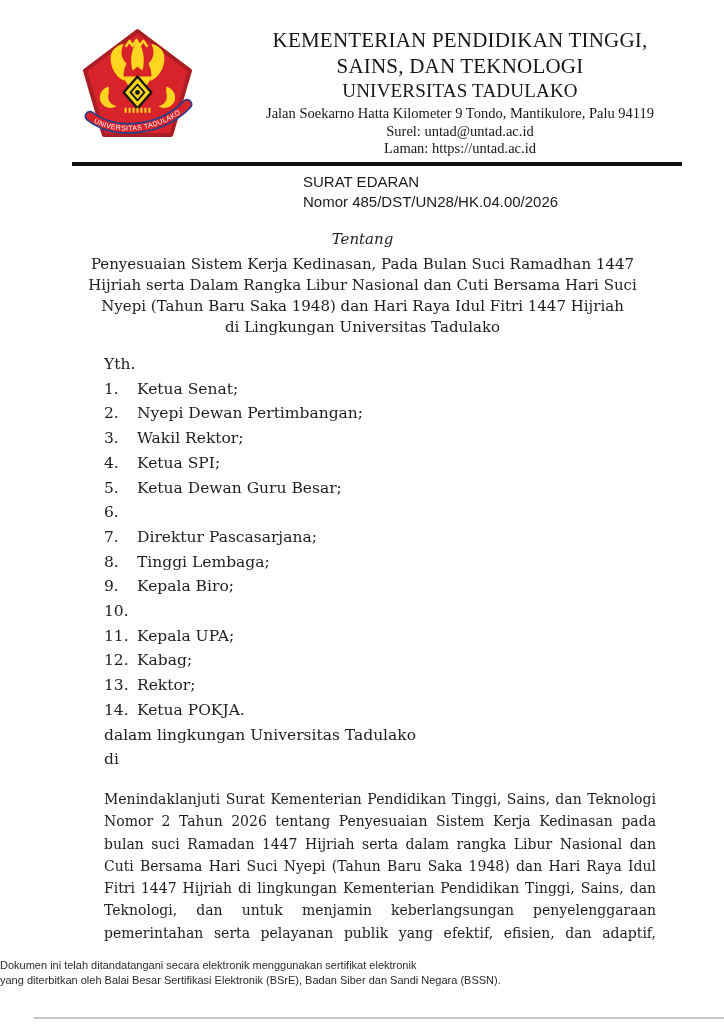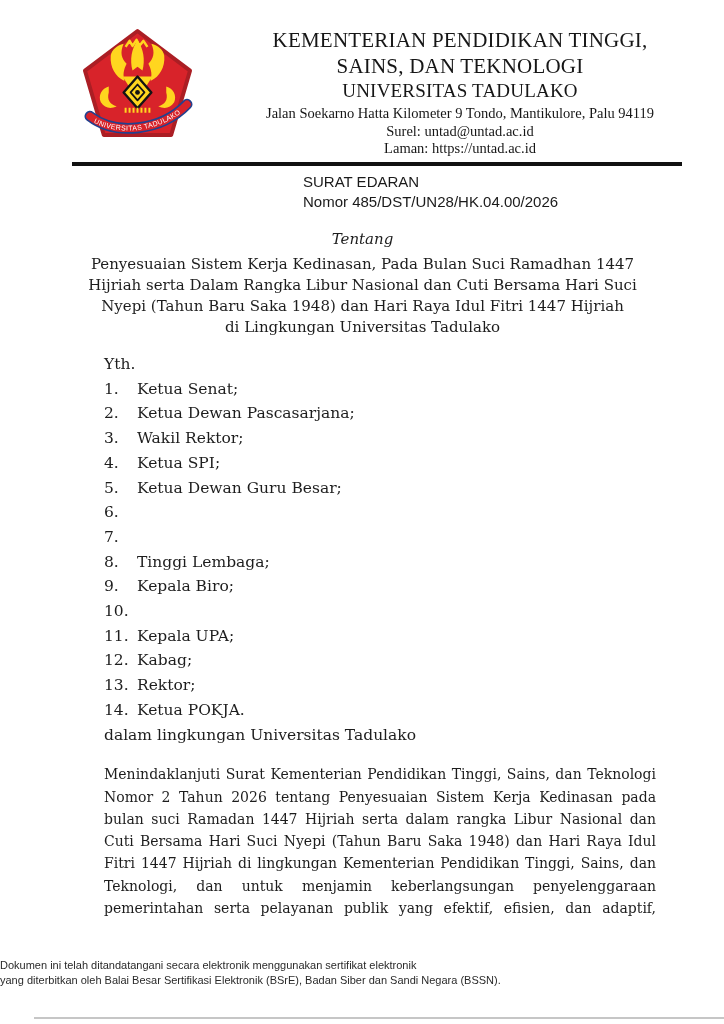--- a/index.html
+++ b/index.html
@@ -111,39 +111,40 @@
 
   <div class="recipients">
     <div class="rcpt-salutation">Yth.</div>
     <div>
         <div class="rcpt-row">
           <span class="rcpt-num">1.</span>
           <span class="rcpt-text">Ketua Senat;</span>
         </div>
         <div class="rcpt-row">
           <span class="rcpt-num">2.</span>
-          <span class="rcpt-text">Ketua Dewan Pascasarjana;</span>
+          <span class="rcpt-text">Nyepi Dewan Pertimbangan;</span>
         </div>
         <div class="rcpt-row">
           <span class="rcpt-num">3.</span>
           <span class="rcpt-text">Wakil Rektor;</span>
         </div>
         <div class="rcpt-row">
           <span class="rcpt-num">4.</span>
           <span class="rcpt-text">Ketua SPI;</span>
         </div>
         <div class="rcpt-row">
           <span class="rcpt-num">5.</span>
           <span class="rcpt-text">Ketua Dewan Guru Besar;</span>
         </div>
         <div class="rcpt-row">
           <span class="rcpt-num">6.</span>
         </div>
         <div class="rcpt-row">
           <span class="rcpt-num">7.</span>
+          <span class="rcpt-text">Direktur Pascasarjana;</span>
         </div>
         <div class="rcpt-row">
           <span class="rcpt-num">8.</span>
           <span class="rcpt-text">Tinggi Lembaga;</span>
         </div>
         <div class="rcpt-row">
           <span class="rcpt-num">9.</span>
           <span class="rcpt-text">Kepala Biro;</span>
         </div>
         <div class="rcpt-row">
@@ -161,20 +162,21 @@
           <span class="rcpt-num">13.</span>
           <span class="rcpt-text">Rektor;</span>
         </div>
         <div class="rcpt-row">
           <span class="rcpt-num">14.</span>
           <span class="rcpt-text">Ketua POKJA.</span>
         </div>
       </div>
     <div>
         <div class="rcpt-close">dalam lingkungan Universitas Tadulako</div>
+        <div class="rcpt-close">di</div>
       </div>
   </div>
 
   <div class="body-par">Menindaklanjuti Surat Kementerian Pendidikan Tinggi, Sains, dan Teknologi
 Nomor 2 Tahun 2026 tentang Penyesuaian Sistem Kerja Kedinasan pada
 bulan suci Ramadan 1447 Hijriah serta dalam rangka Libur Nasional dan
 Cuti Bersama Hari Suci Nyepi (Tahun Baru Saka 1948) dan Hari Raya Idul
 Fitri 1447 Hijriah di lingkungan Kementerian Pendidikan Tinggi, Sains, dan
 Teknologi, dan untuk menjamin keberlangsungan penyelenggaraan
 pemerintahan serta pelayanan publik yang efektif, efisien, dan adaptif,</div>

